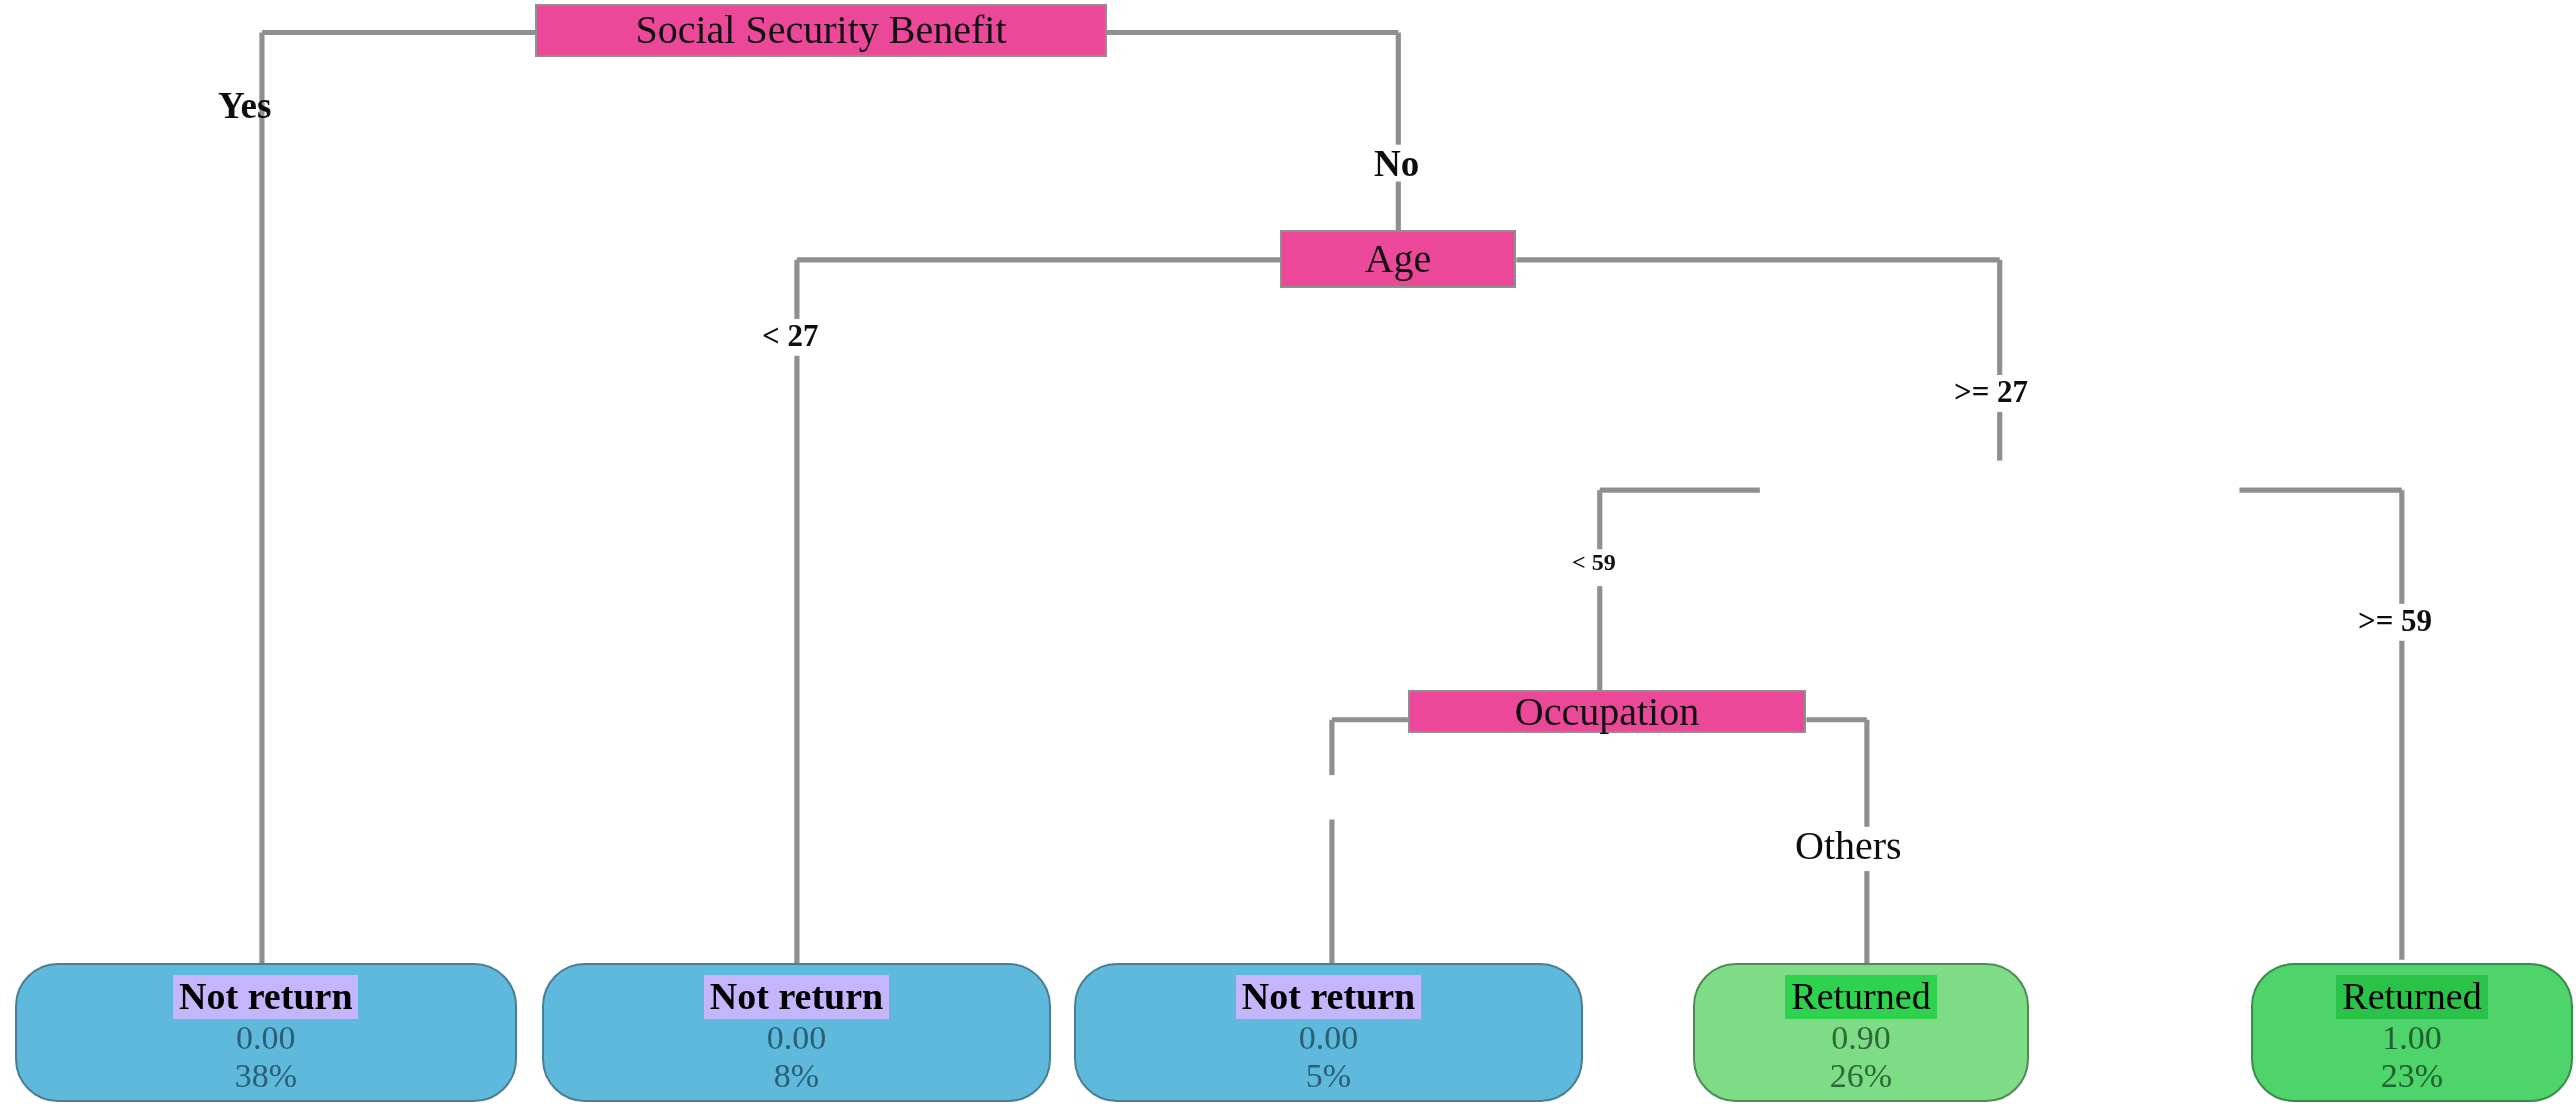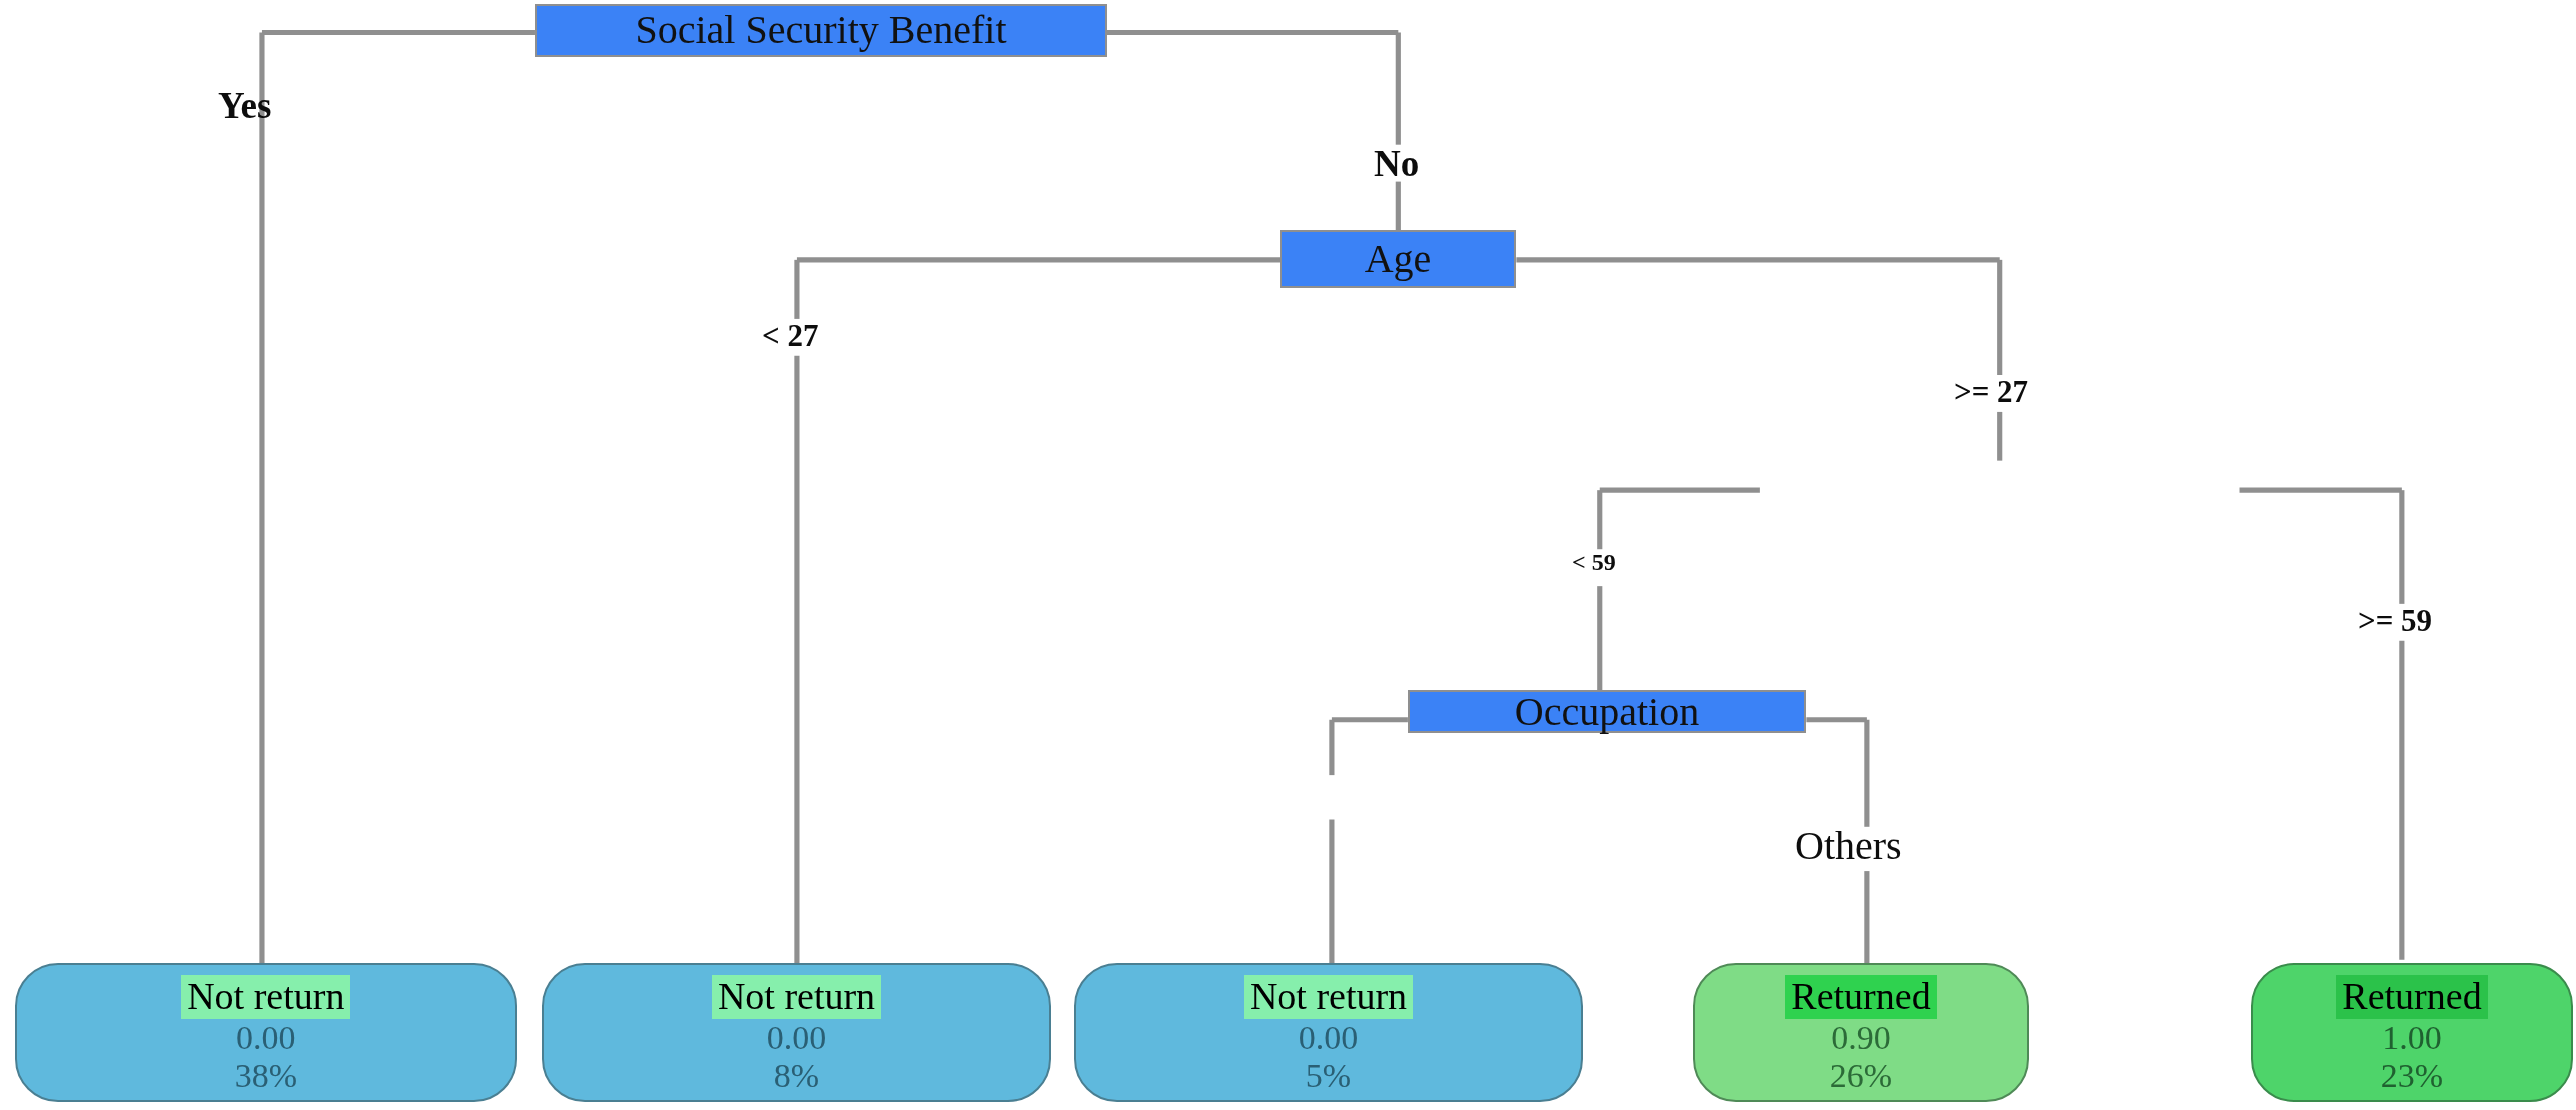--- a/index.html
+++ b/index.html
@@ -20,21 +20,21 @@
     left: 0;
     top: 0;
     width: 2576px;
     height: 1111px;
   }
 
   
   .node {
     position: absolute;
     box-sizing: border-box;
-    background: #3b82f6;
+    background: #ec4899;
     border: 2.2px solid #8f8f8f;
     display: flex;
     align-items: center;
     justify-content: center;
     color: #000000;
     line-height: 1;
     z-index: 3;
   }
   .node-label {
     font-size: 40px;
@@ -82,21 +82,22 @@
     border-color: #3a8c4c;
   }
   .leaf-title {
     font-size: 38px;
     color: #000000;
     padding: 1.5px 5.9px 4.4px 5.9px;
     line-height: 1.0;
     white-space: nowrap;
   }
   .leaf.blue .leaf-title {
-    background: #86efac;
+    background: #c4b5fd;
+    font-weight: bold;
   }
   .leaf.green-light .leaf-title {
     background: #2fd24f;
   }
   .leaf.green-strong .leaf-title {
     background: #2bc24a;
   }
   .leaf-value,
   .leaf-pct {
     font-size: 34px;

